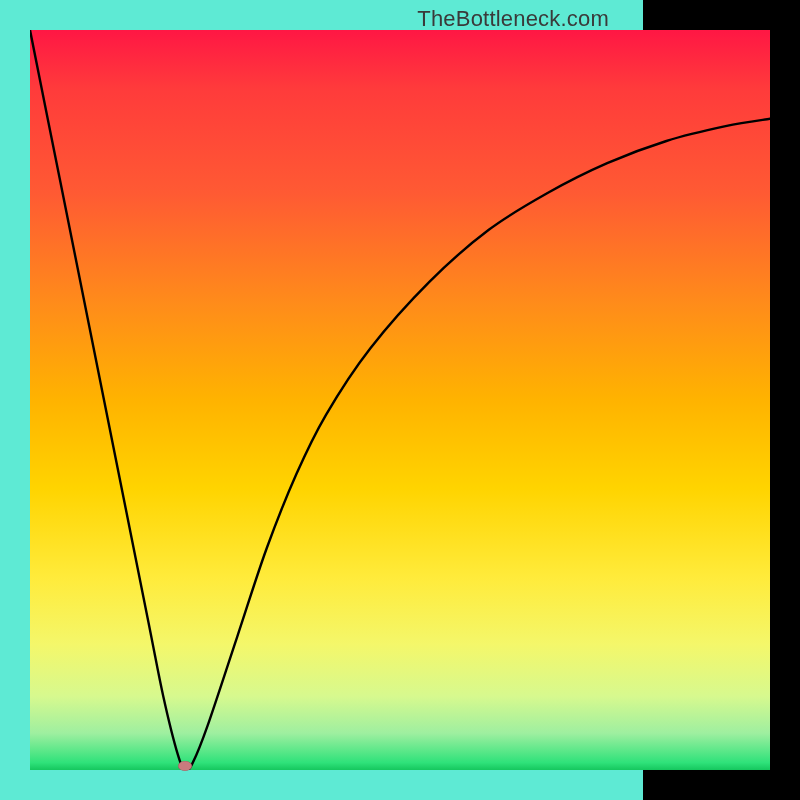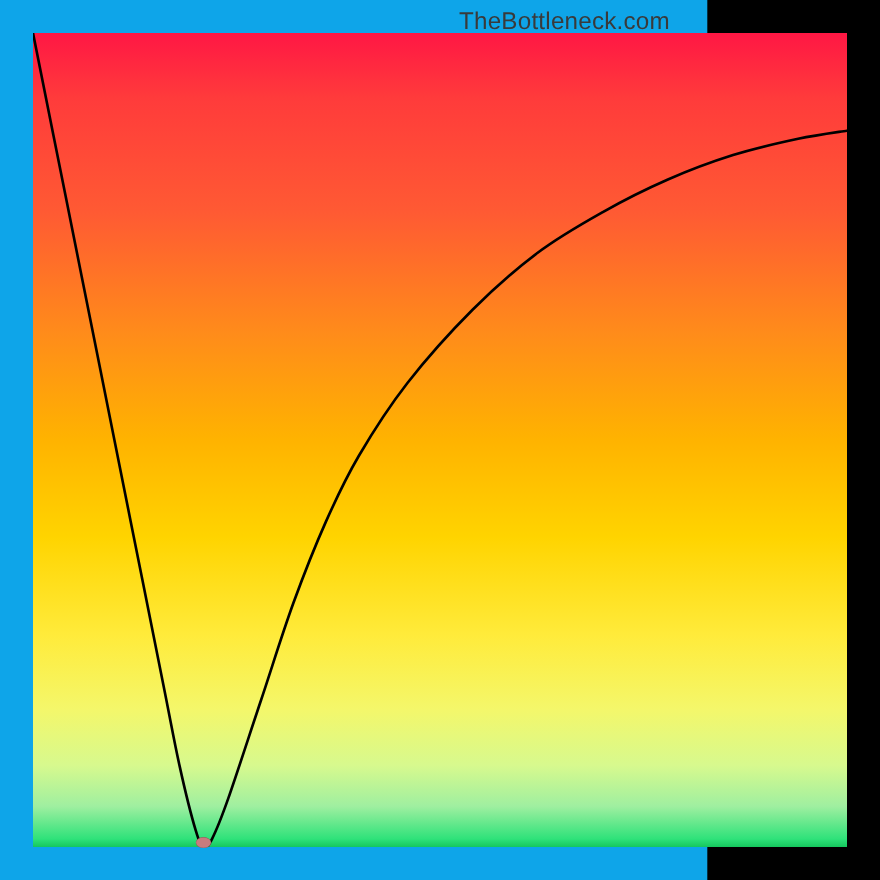--- a/index.html
+++ b/index.html
@@ -8,21 +8,21 @@
     width: 800px;
     height: 800px;
     background: #000;
     overflow: hidden;
     font-family: Arial, Helvetica, sans-serif;
   }
   .frame {
     position: relative;
     width: 643px;
     height: 800px;
-    background: #0ea5e9;
+    background: #5eead4;
   }
   .plot-area {
     position: absolute;
     left: 30px;
     top: 30px;
     width: 740px;
     height: 740px;
     
     background: linear-gradient(to bottom,
       #ff1744 0%,

